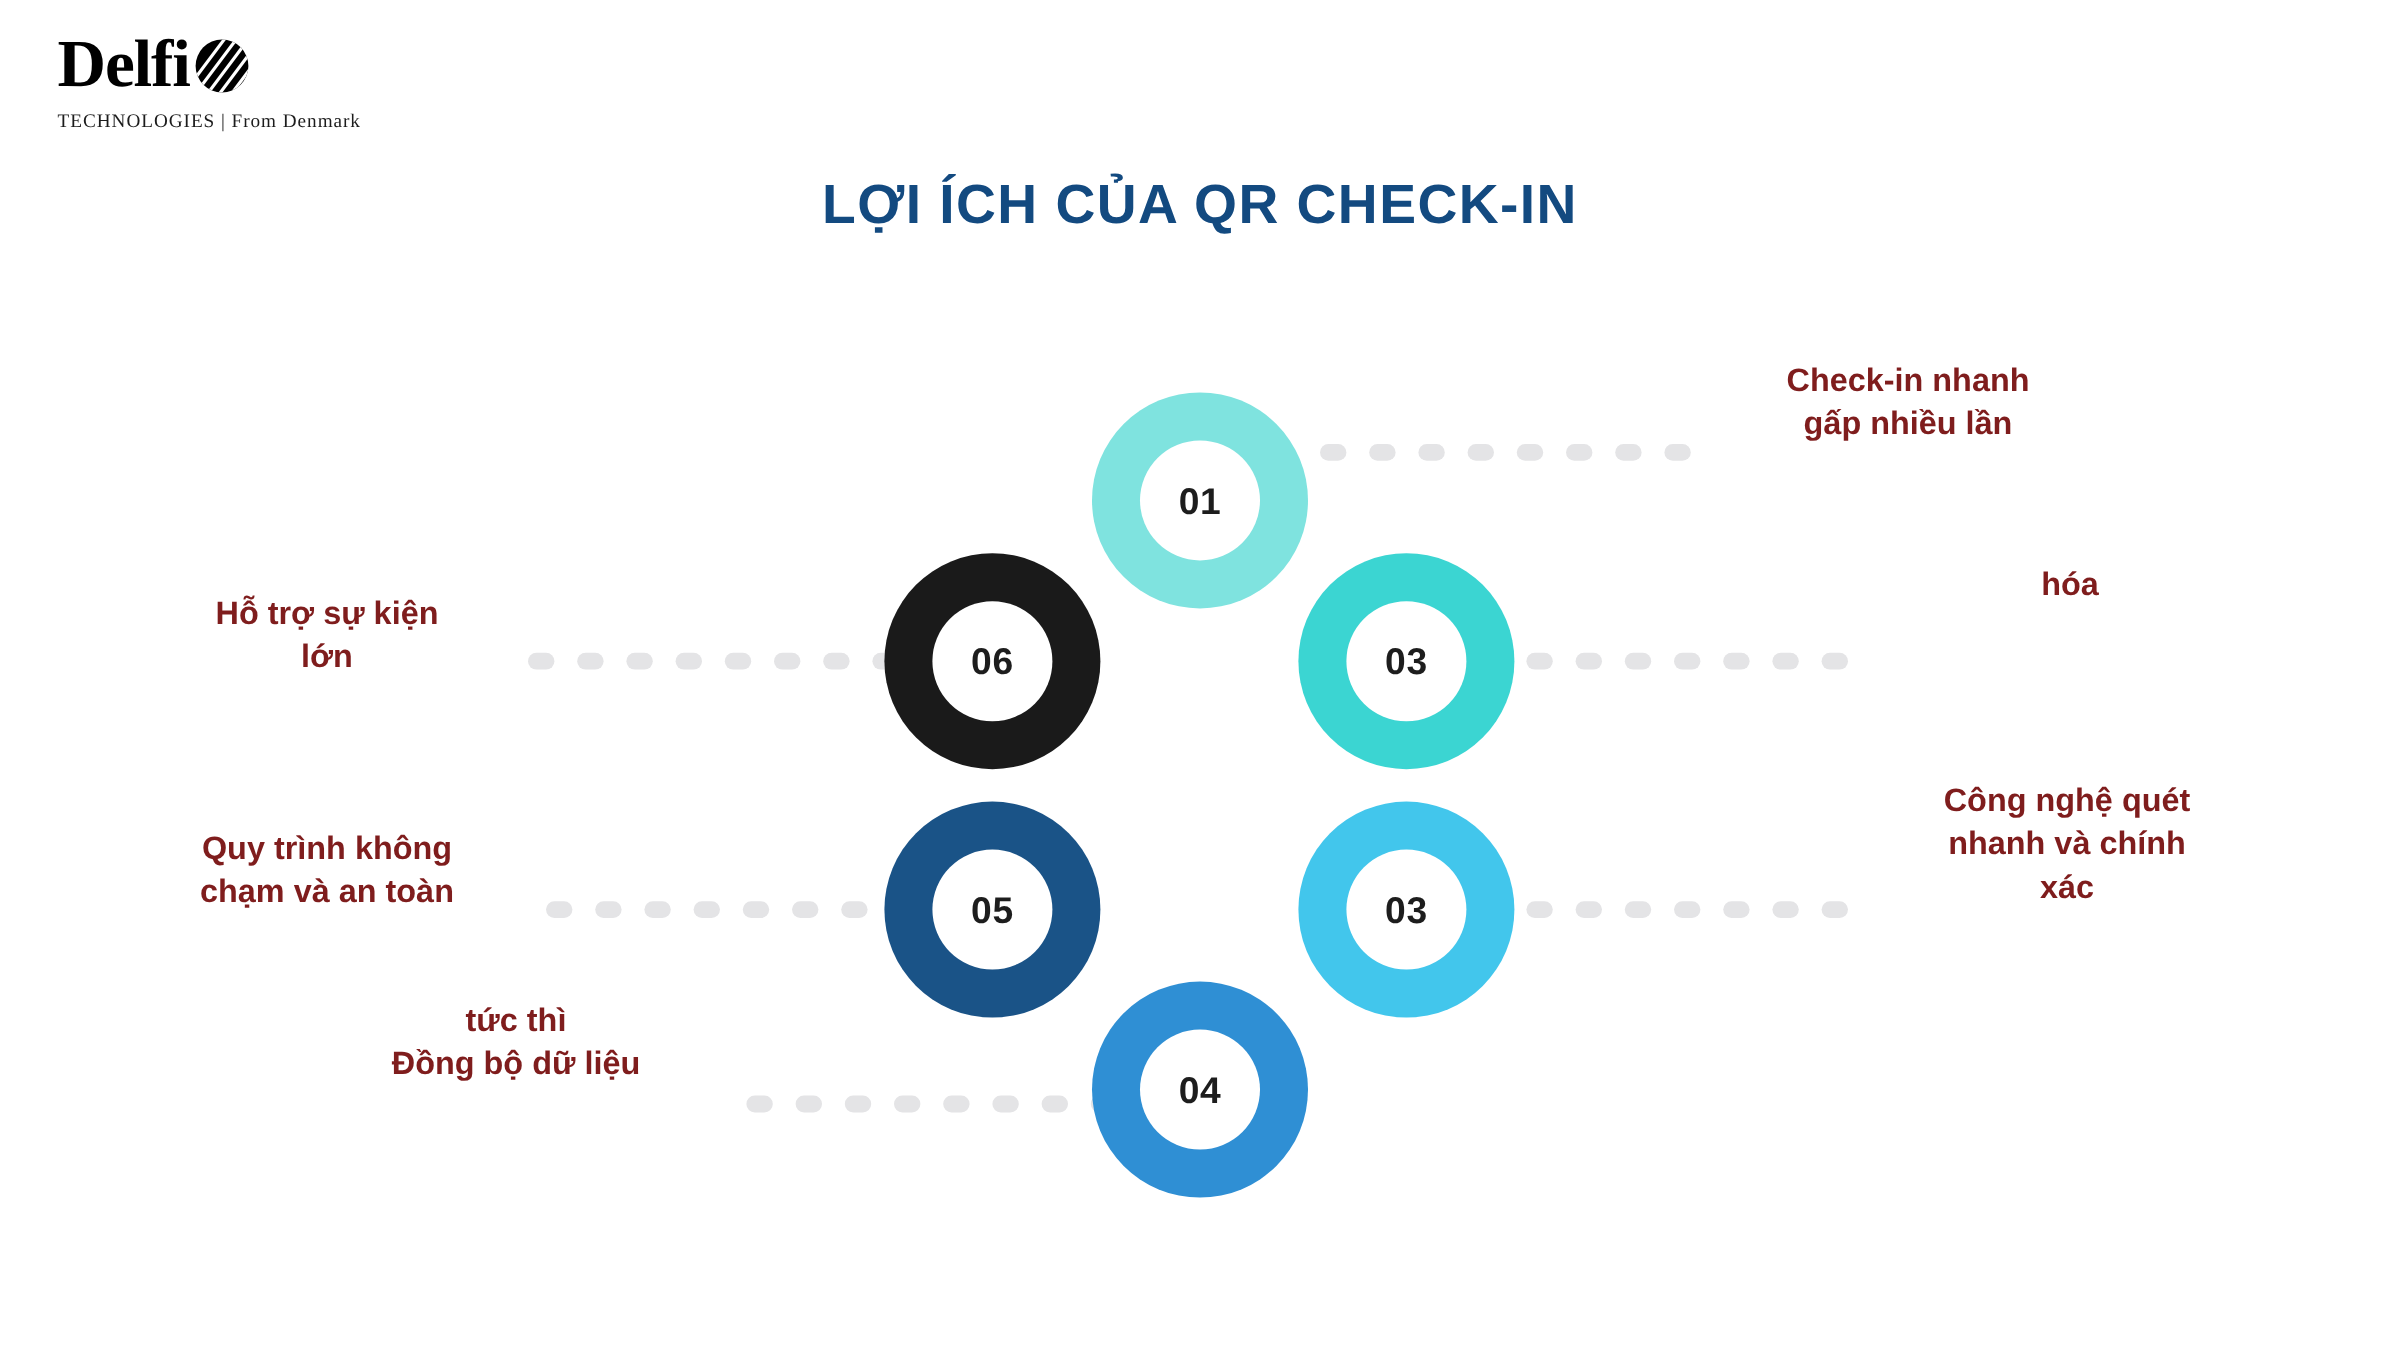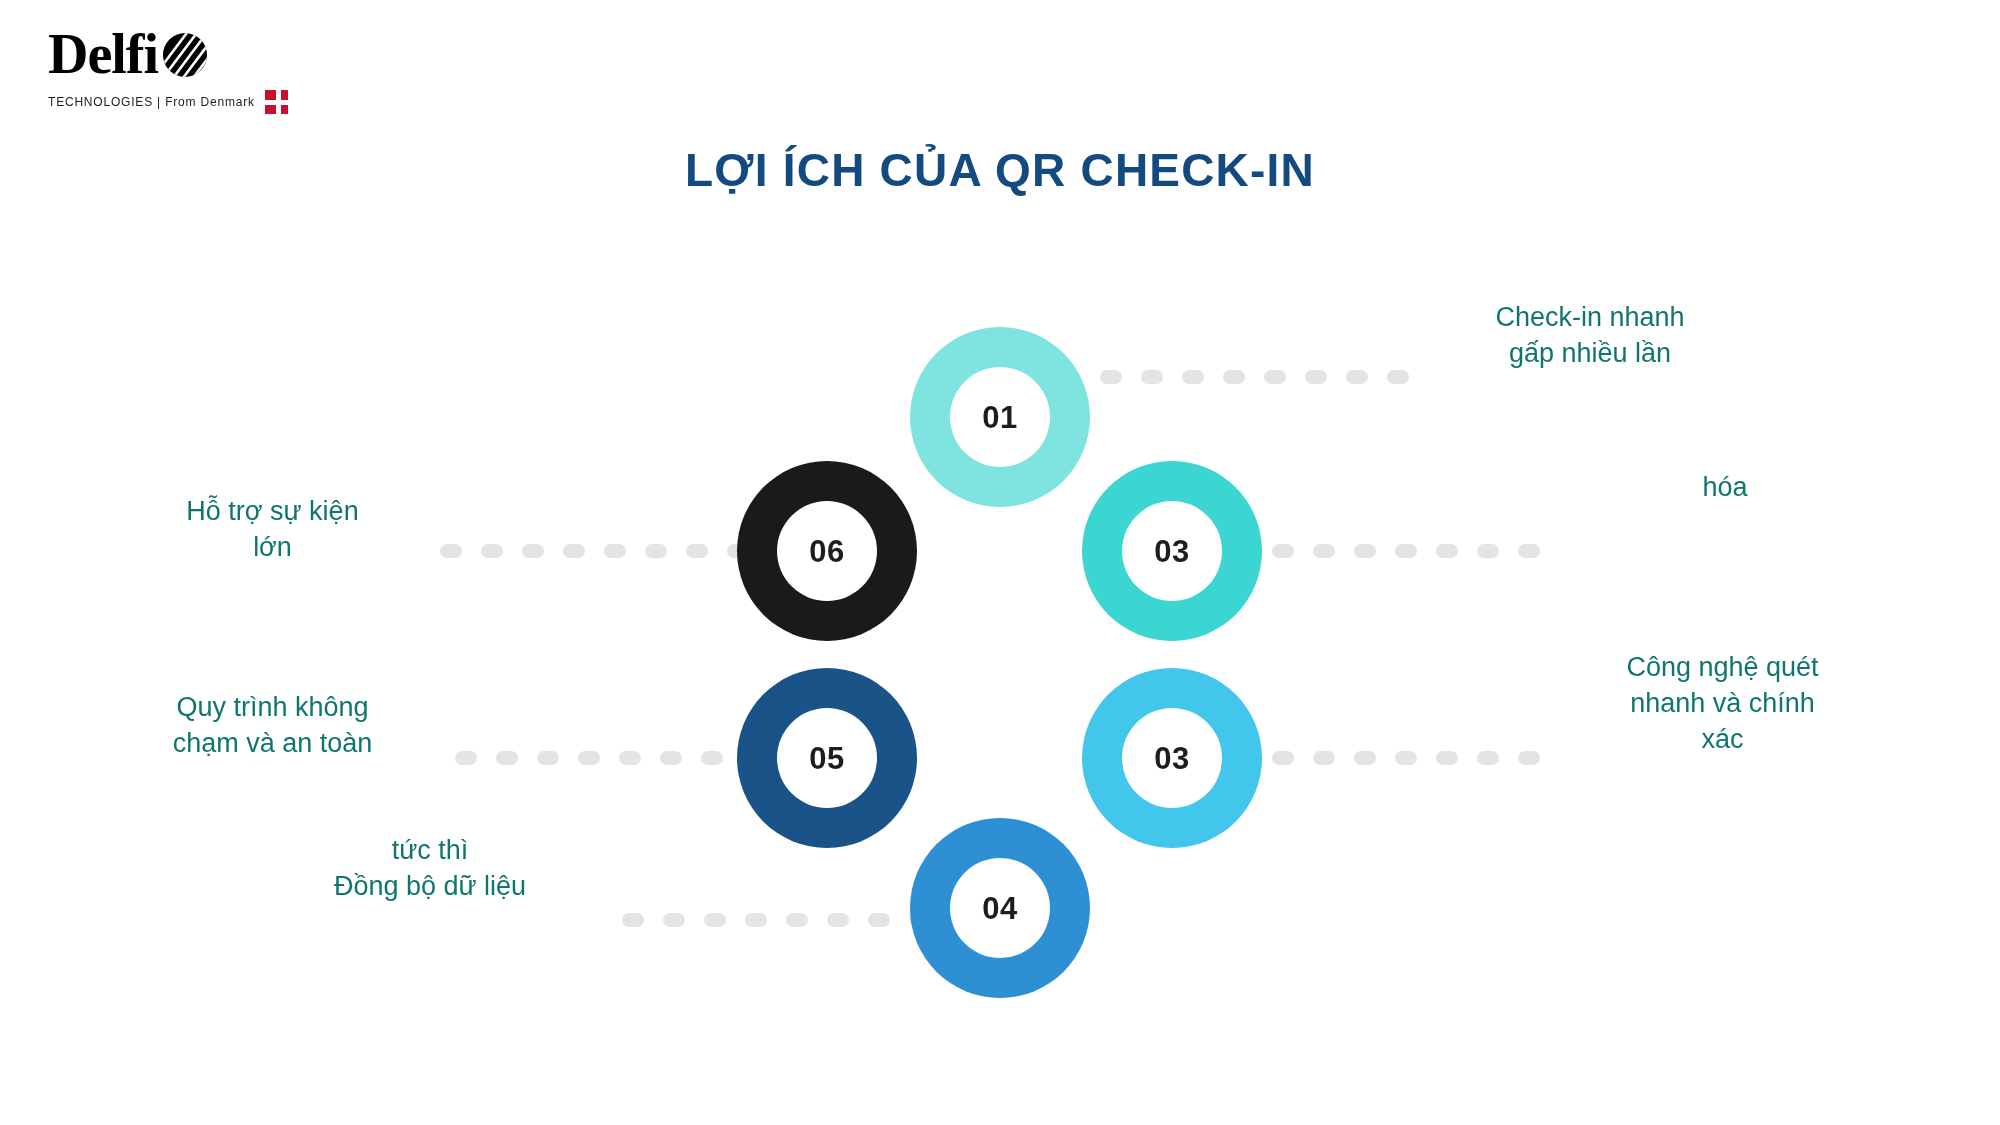--- a/index.html
+++ b/index.html
@@ -43,22 +43,22 @@
     margin-left: 4px;
     margin-bottom: 4px;
     position: relative;
   }
   .logo-tagline-row {
     display: flex;
     align-items: center;
     margin-top: 8px;
   }
   .logo-tagline {
-    font-family: Liberation Sans, sans-serif;
-    font-size: 12px;
+    font-family: Liberation Serif, serif;
+    font-size: 16px;
     letter-spacing: 0.8px;
     color: #1c1c1c;
     white-space: nowrap;
   }
   .logo-flag {
     width: 34px;
     height: 24px;
     margin-left: 10px;
     position: relative;
     background: #C8102E;
@@ -141,23 +141,23 @@
     height: 14px;
     border-radius: 7px;
     background: #E4E4E6;
     flex: none;
   }
 
   
   .label {
     position: absolute;
     font-size: 27px;
-    font-weight: 400;
+    font-weight: 700;
     line-height: 1.33;
-    color: #0f766e;
+    color: #7f1d1d;
   }
   .label.right { text-align: center; }
   .label.left  { text-align: center; }
 </style>
 </head>
 <body>
 
 <div class="logo">
   <div class="logo-wordmark-row">
     <span class="logo-word">Delfi</span>

